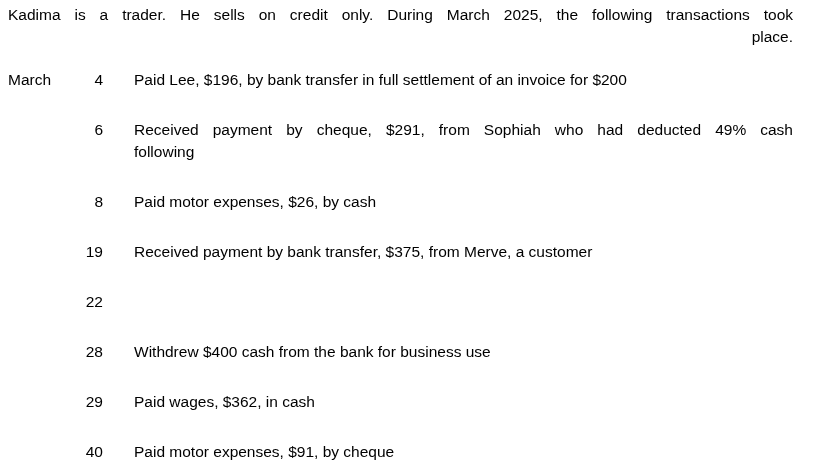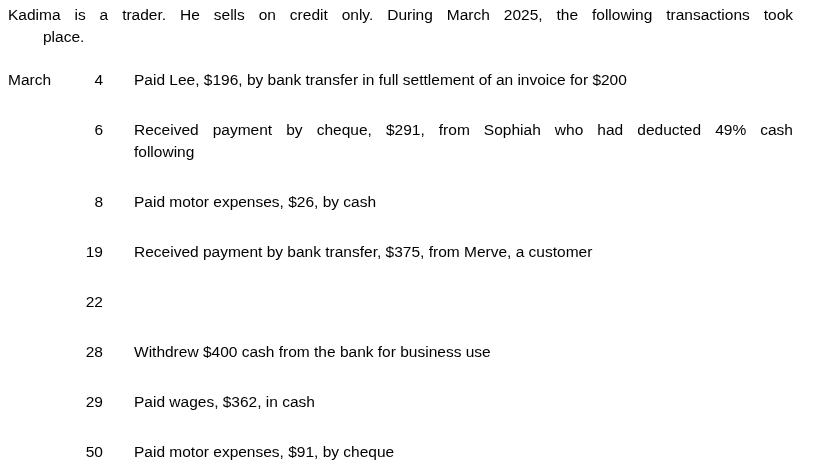--- a/index.html
+++ b/index.html
@@ -23,22 +23,21 @@
     height: 472px;
     padding: 3.5px 35px 0 8px;
   }
   
   .intro-line-justified {
     text-align: justify;
     text-align-last: justify;
     white-space: normal;
   }
   .intro-line-plain {
-    text-align: left;
-    margin-left: 35px;
+    text-align: right;
   }
   
   .transactions {
     display: flex;
     flex-direction: column;
     gap: 28px;
     margin-top: 21px;
   }
   .trow {
     display: grid;
@@ -128,21 +127,21 @@
     <div class="trow">
       <div class="month-cell"></div>
       <div class="day-cell">29</div>
       <div class="desc-cell">
         <div class="desc-line-plain">Paid wages, $362, in cash</div>
       </div>
     </div>
 
     <div class="trow">
       <div class="month-cell"></div>
-      <div class="day-cell">50</div>
+      <div class="day-cell">40</div>
       <div class="desc-cell">
         <div class="desc-line-plain">Paid motor expenses, $91, by cheque</div>
       </div>
     </div>
 
   </div>
 
   <div class="required">REQUIRED</div>
 
 </div>

